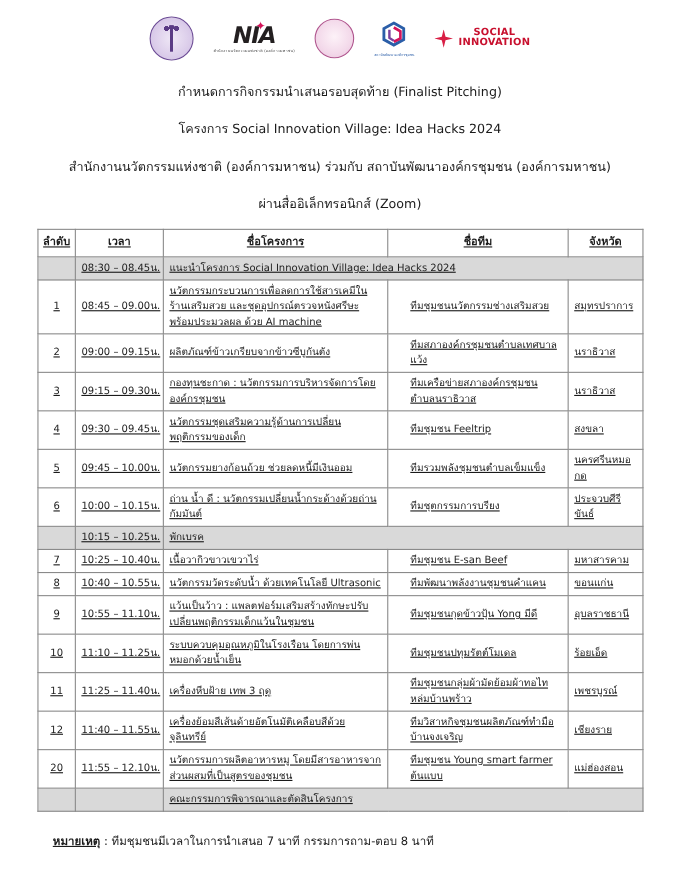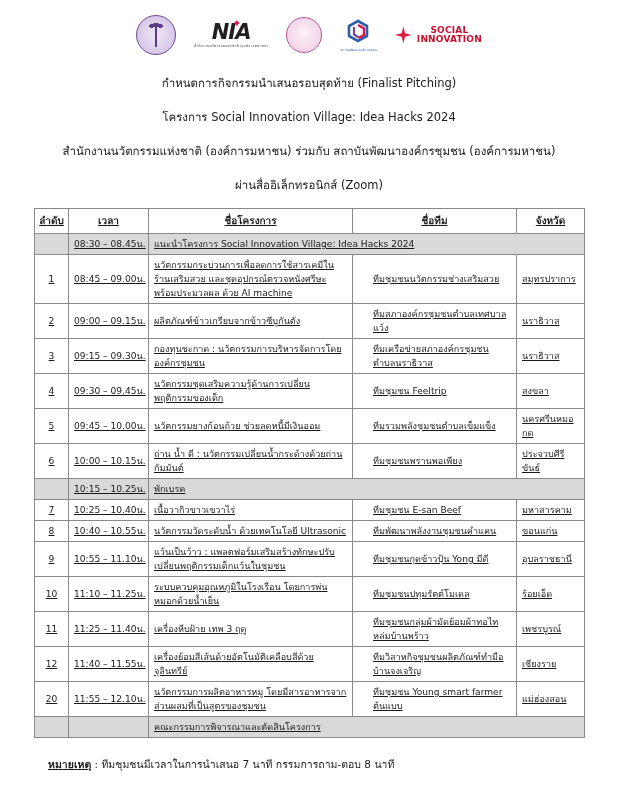--- a/index.html
+++ b/index.html
@@ -285,21 +285,21 @@
             <td class="no">5</td>
             <td class="time">09:45 – 10.00น.</td>
             <td class="proj">นวัตกรรมยางก้อนถ้วย ช่วยลดหนี้มีเงินออม</td>
             <td class="team">ทีมรวมพลังชุมชนตำบลเข็มแข็ง</td>
             <td class="prov">นครศรีนหมอกด</td>
           </tr>
           <tr>
             <td class="no">6</td>
             <td class="time">10:00 – 10.15น.</td>
             <td class="proj">ถ่าน น้ำ ดี : นวัตกรรมเปลี่ยนน้ำกระด้างด้วยถ่านกัมมันต์</td>
-            <td class="team">ทีมชุมชนพรานพอเพียง</td>
+            <td class="team">ทีมชุตกรรมการบรียง</td>
             <td class="prov">ประจวบศีรีขันธ์</td>
           </tr>
           <tr class="shaded">
             <td class="no"></td>
             <td class="time">10:15 – 10.25น.</td>
             <td colspan="3" class="full center-bold">พักเบรค</td>
           </tr>
           <tr>
             <td class="no">7</td>
             <td class="time">10:25 – 10.40น.</td>

